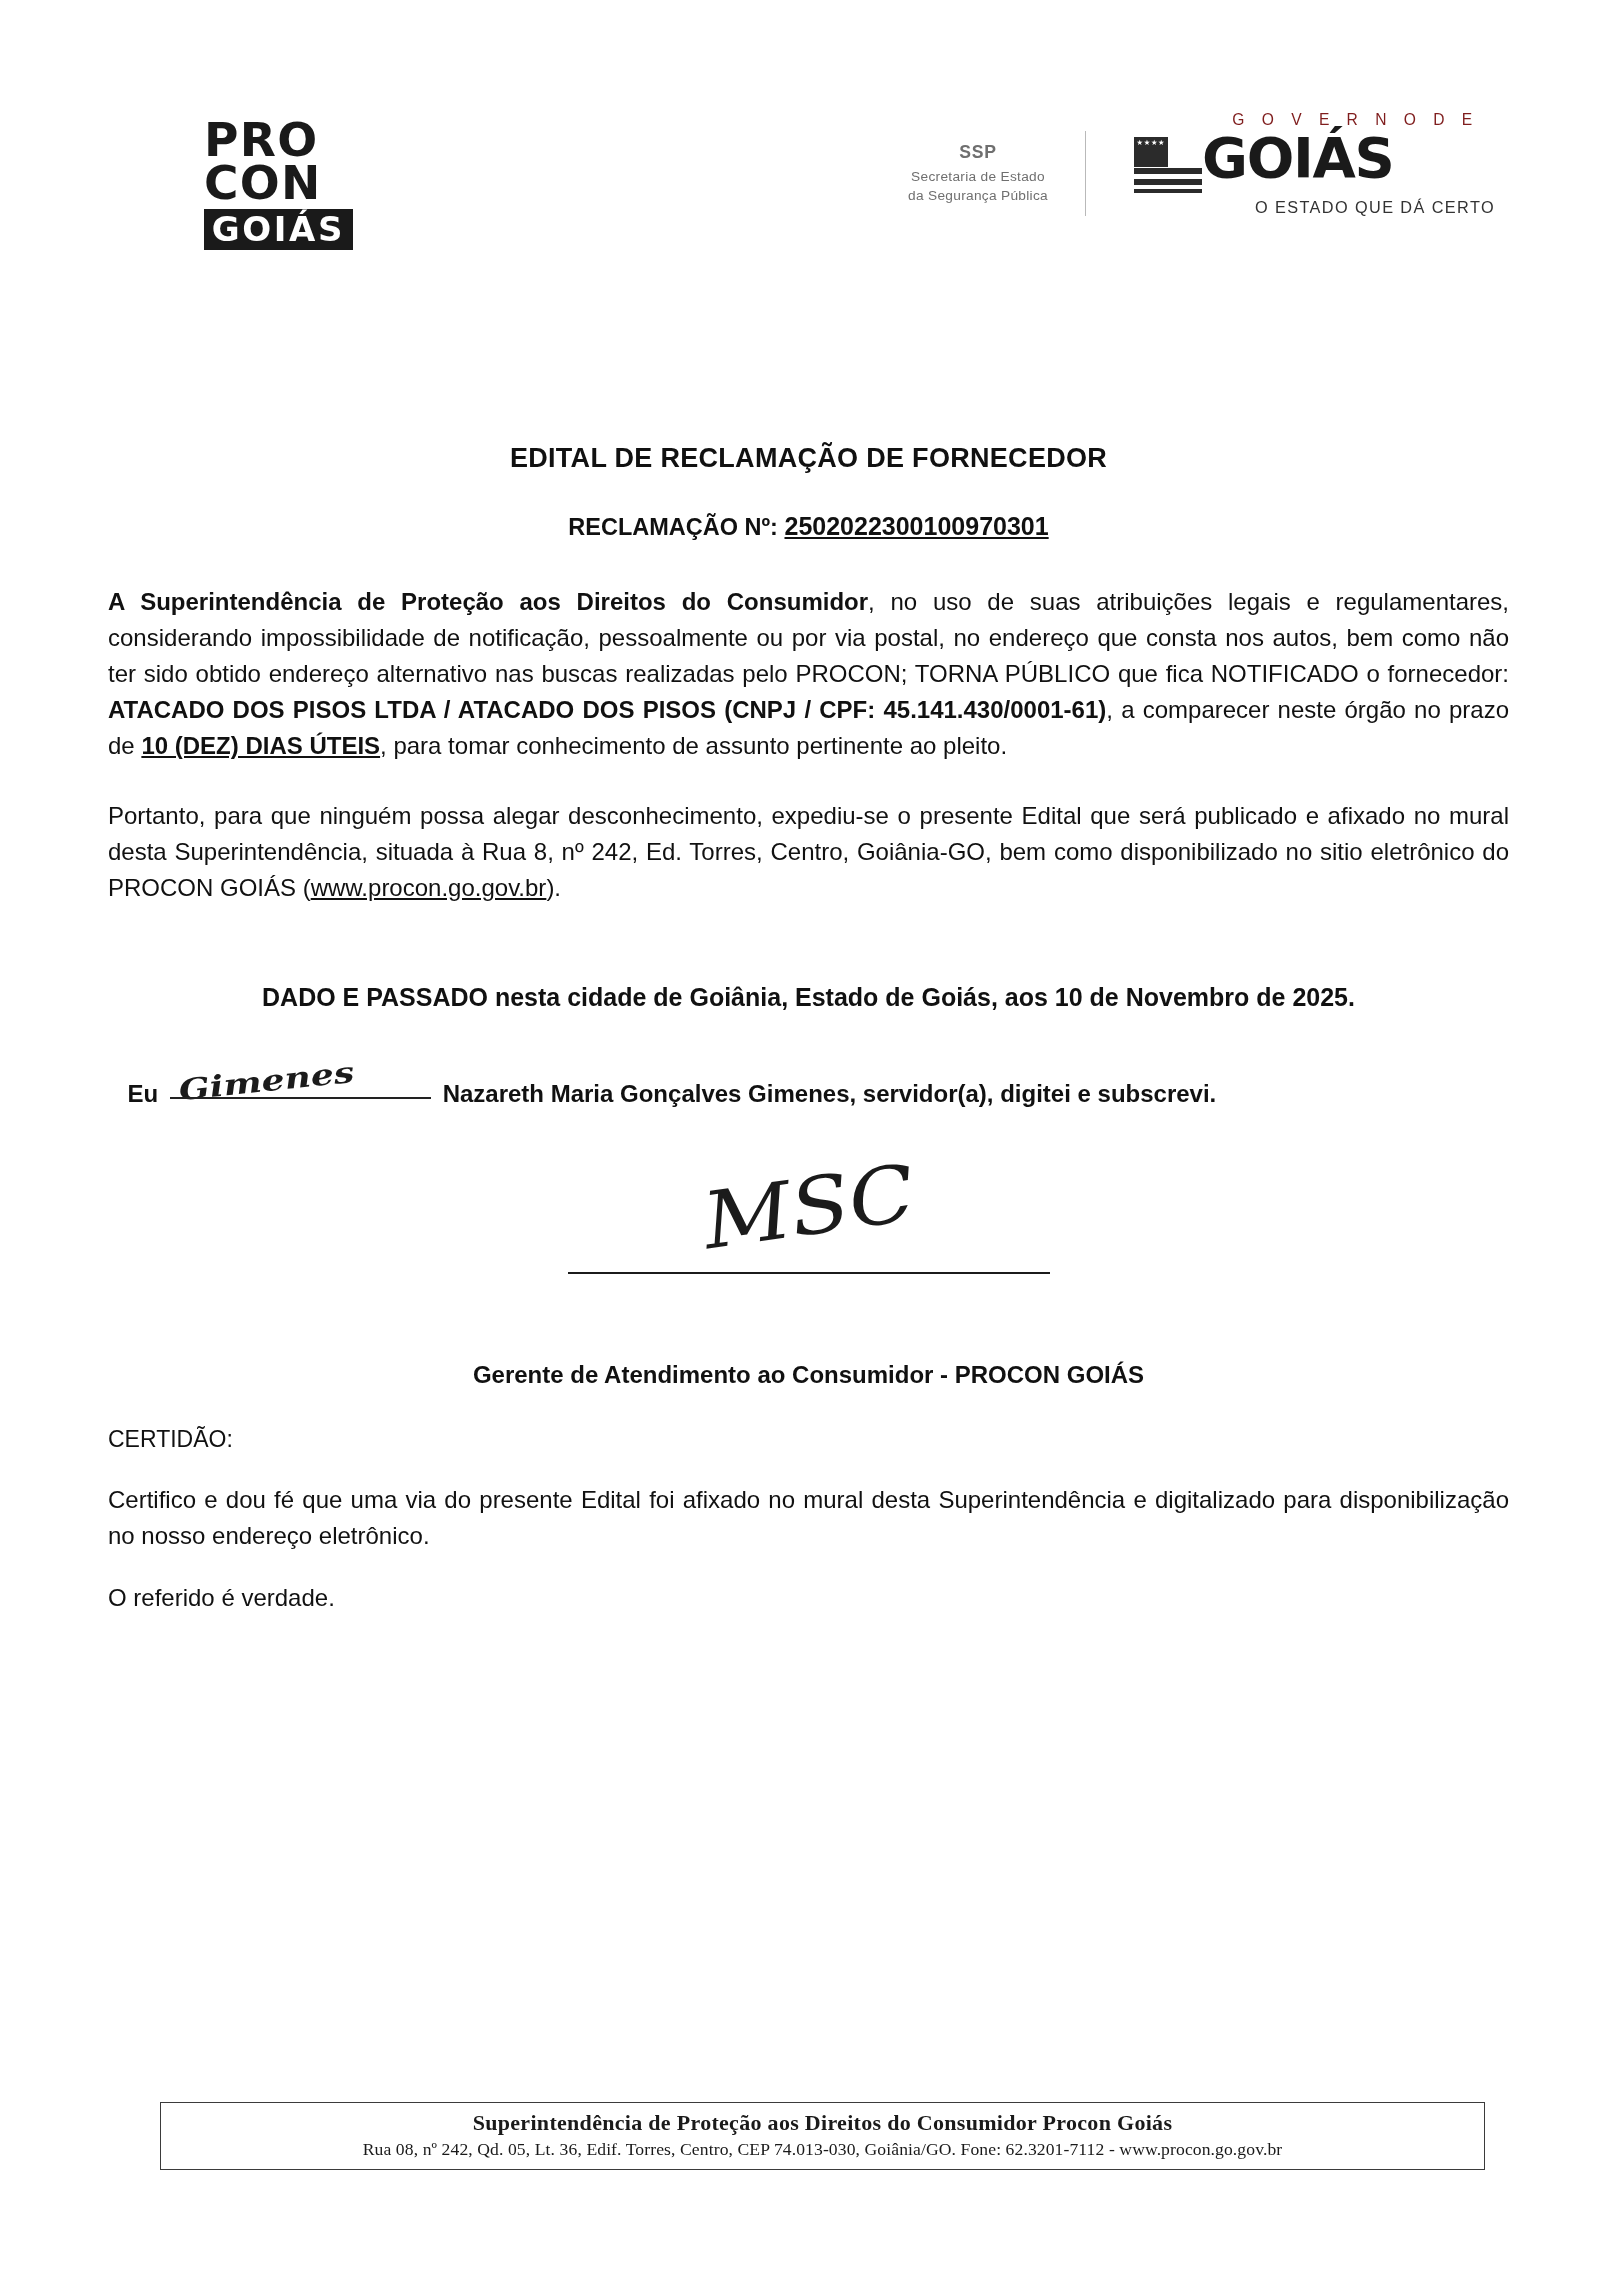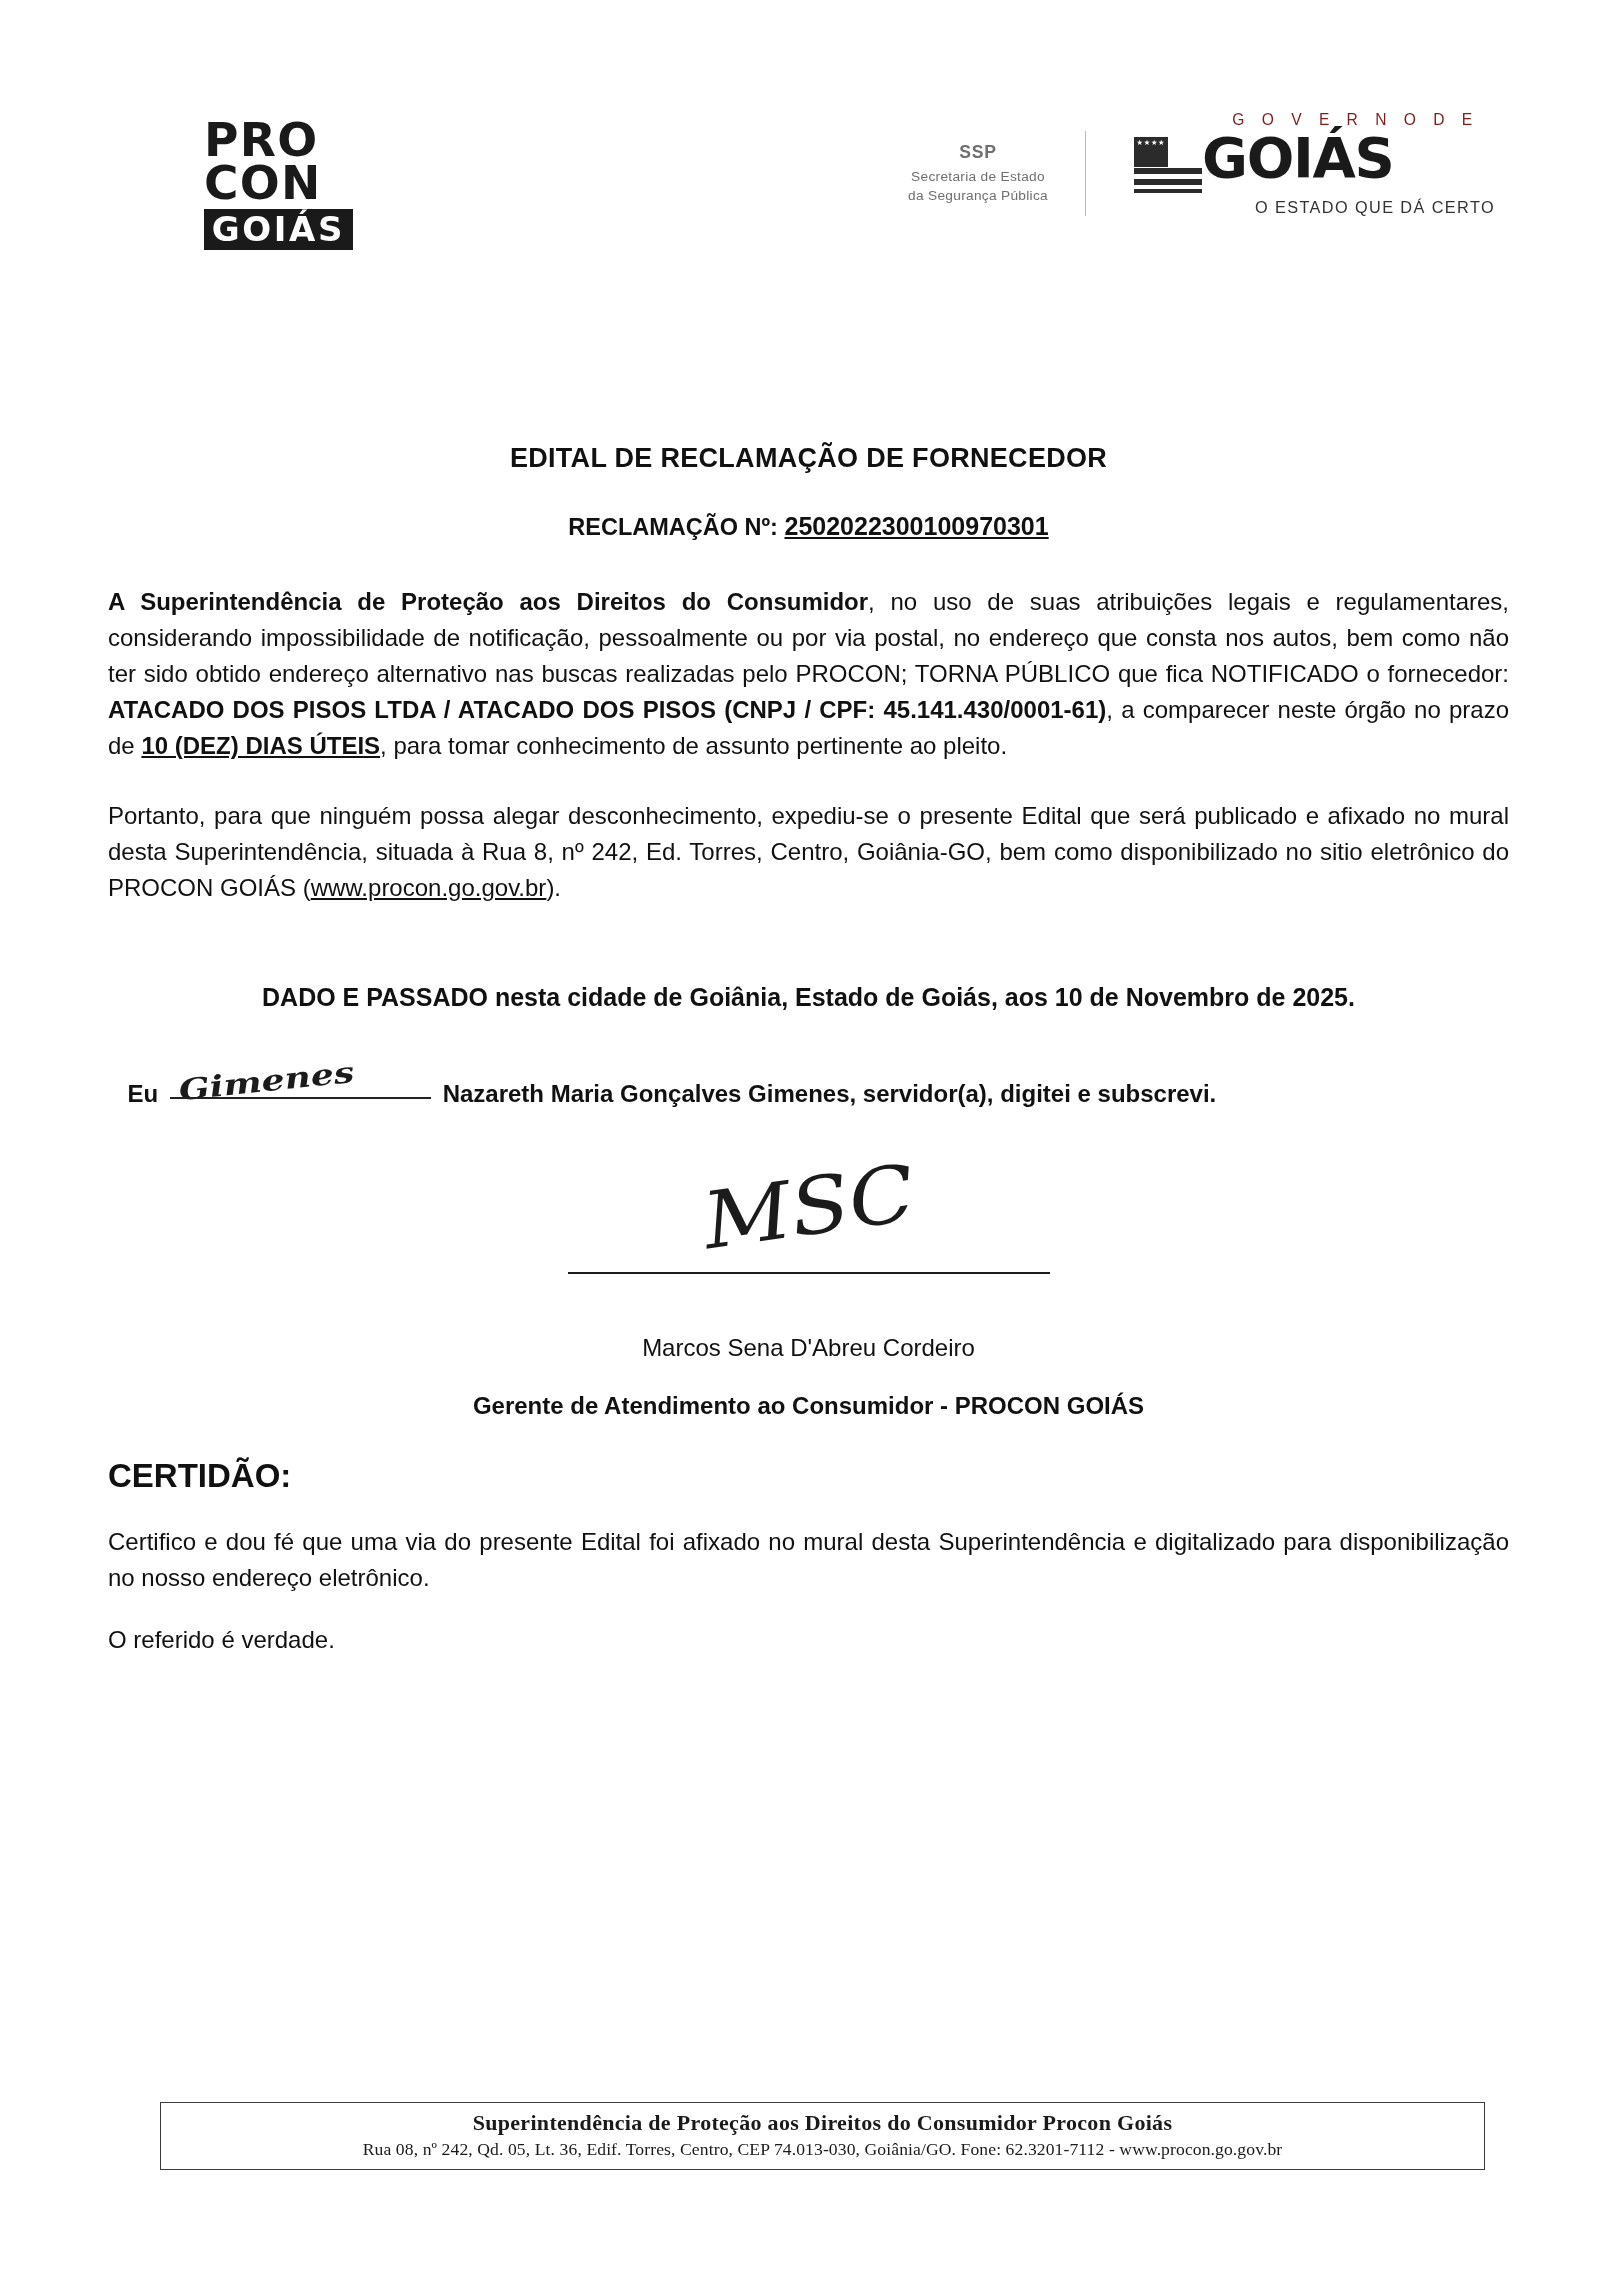--- a/index.html
+++ b/index.html
@@ -271,22 +271,22 @@
     margin-top: 2.6px;
   }
   .sig-role {
     text-align: center;
     font-size: 24px;
     font-weight: 700;
     margin-top: 30px;
   }
 
   .certidao-head {
-    font-size: 33px;
-    font-weight: 700;
+    font-size: 23px;
+    font-weight: 400;
     margin-top: 37px;
   }
   .certidao-par {
     font-size: 24px;
     line-height: 1.5;
     text-align: justify;
     margin: 29px 0 0 0;
   }
   .certidao-short {
     font-size: 24px;
@@ -381,21 +381,20 @@
         <span class="rule"></span>
       </span>
       <span>Nazareth Maria Gonçalves Gimenes, servidor(a), digitei e subscrevi.</span>
     </div>
 
     <div class="signature-area">
       <div class="big-scribble">MSC</div>
       <div class="sig-rule"></div>
     </div>
 
-    <div class="sig-name">Marcos Sena D'Abreu Cordeiro</div>
     <div class="sig-role">Gerente de Atendimento ao Consumidor - PROCON GOIÁS</div>
 
     <div class="certidao-head">CERTIDÃO:</div>
     <p class="certidao-par">Certifico e dou fé que uma via do presente Edital foi afixado no mural desta Superintendência e digitalizado para disponibilização no nosso endereço eletrônico.</p>
     <p class="certidao-short">O referido é verdade.</p>
 
   </div>
 
   <div class="footer">
     <div class="f1">Superintendência de Proteção aos Direitos do Consumidor  Procon Goiás</div>

